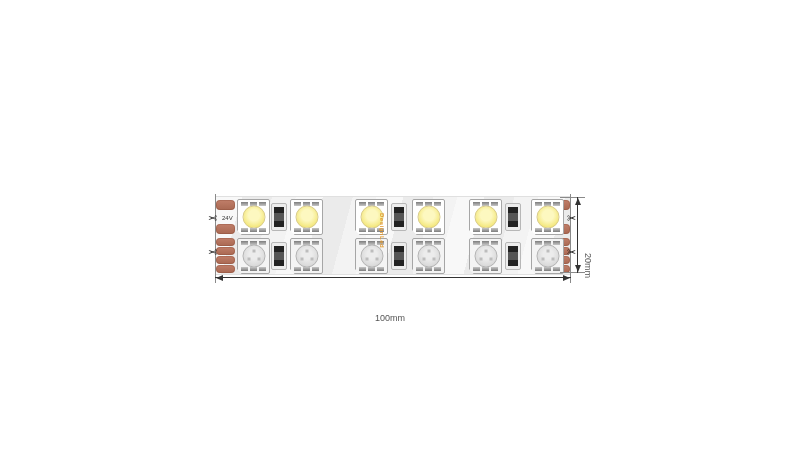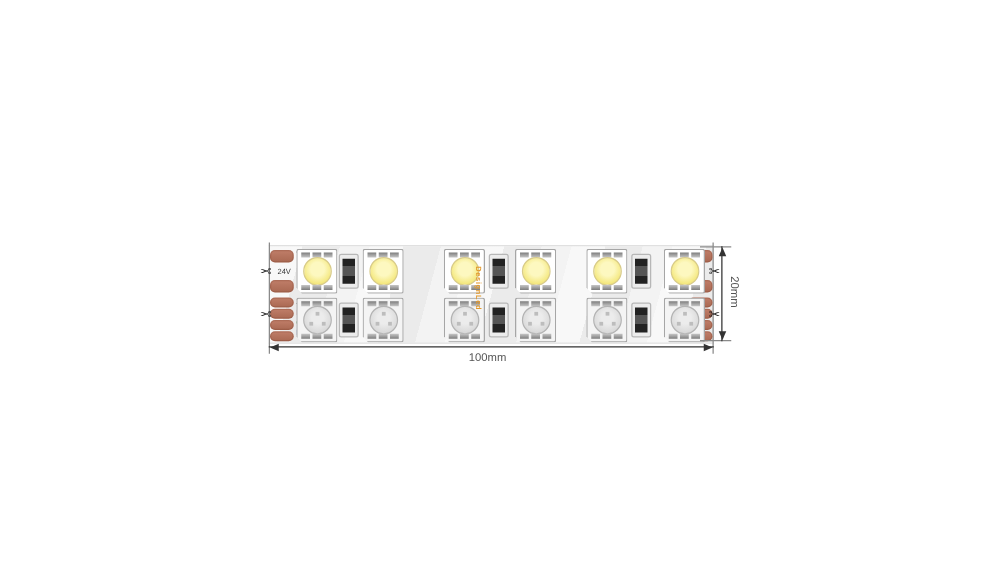--- a/index.html
+++ b/index.html
@@ -51,21 +51,21 @@
   .brand{writing-mode:vertical-rl;font-size:6px;letter-spacing:.5px;color:#e2992e;font-weight:bold;}
 
   
   .dline{background:#333;}
   .eline{background:#8a8a8a;}
   .arr{width:0;height:0;}
   .arr.left{border-right:7px solid #333;border-top:3px solid transparent;border-bottom:3px solid transparent;}
   .arr.right{border-left:7px solid #333;border-top:3px solid transparent;border-bottom:3px solid transparent;}
   .arr.up{border-bottom:7px solid #333;border-left:3px solid transparent;border-right:3px solid transparent;}
   .arr.down{border-top:7px solid #333;border-left:3px solid transparent;border-right:3px solid transparent;}
-  .dimtext{font-size:9px;color:#555;}
+  .dimtext{font-size:9px;color:#555;margin-top:32px;}
   .dimtext.vert{writing-mode:vertical-rl;}
 </style>
 </head>
 <body>
 
 <div class="stage">
 
   <div class="abs strip"></div>
 
   <div class="abs eline" style="left:215px;top:194px;width:1px;height:89px;"></div>

